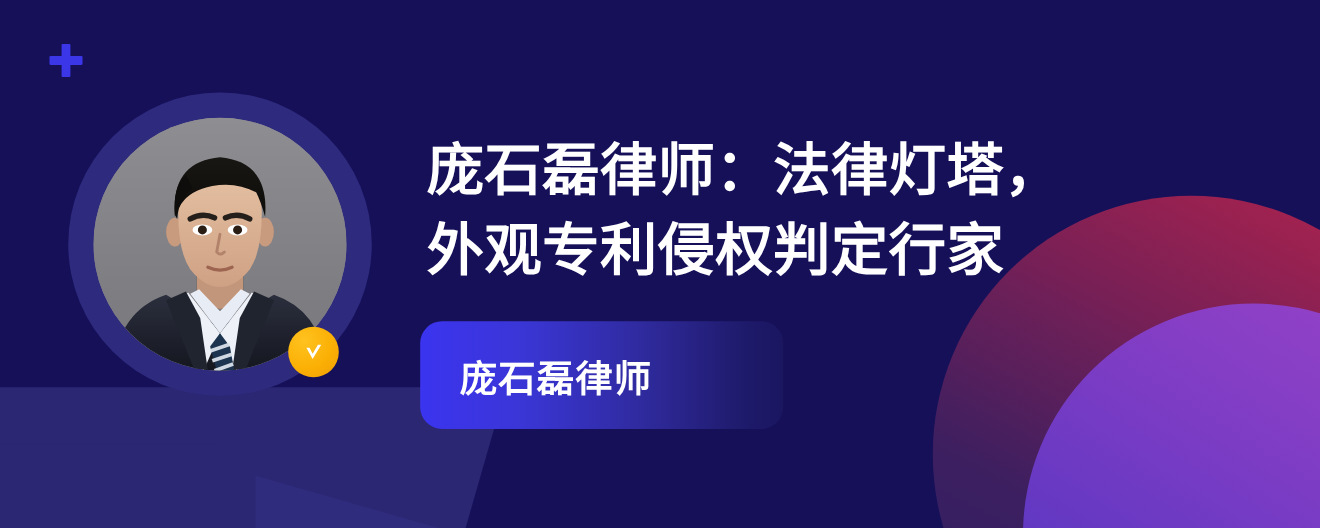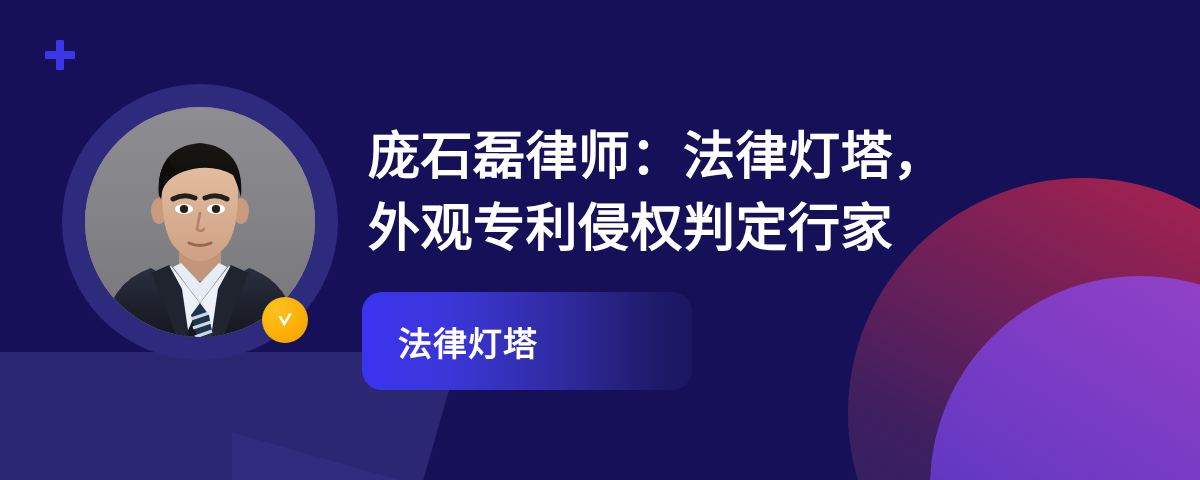--- a/index.html
+++ b/index.html
@@ -138,21 +138,21 @@
     border-radius: 50%;
     background: radial-gradient(circle at 32% 28%, #ffc21f 0%, #fbb005 55%, #ef9f02 100%);
     display: flex;
     align-items: center;
     justify-content: center;
   }
 
   
   .content {
     position: absolute;
-    left: 368px;
+    left: 388px;
     top: 0;
     width: 790px;
     height: 480px;
   }
   .headline {
     position: absolute;
     top: 120px;
     left: 0;
     width: 640px;
     color: #ffffff;
@@ -269,17 +269,17 @@
         <path d="M5.5 8.2 L11.2 18.4 L19 5.4 L16 5.4 L11.2 13.6 L8.4 8.2 Z" fill="#ffffff"></path>
       </svg>
     </div>
   </div>
 
   <div class="content">
     <div class="headline">庞石磊律师：法律灯塔，
 外观专利侵权判定行家</div>
 
     <div class="name-chip">
-      <span class="name-chip-label">法律灯塔</span>
+      <span class="name-chip-label">庞石磊律师</span>
     </div>
   </div>
 
 </div>
 
 </body></html>

